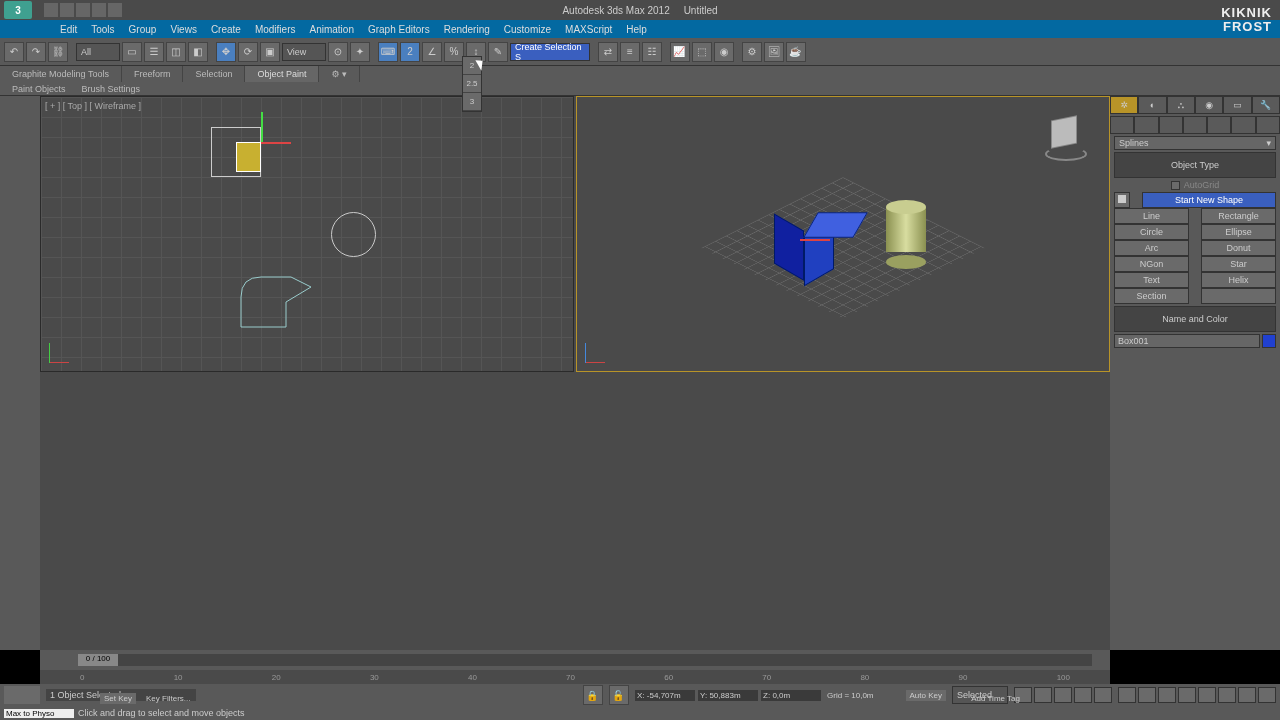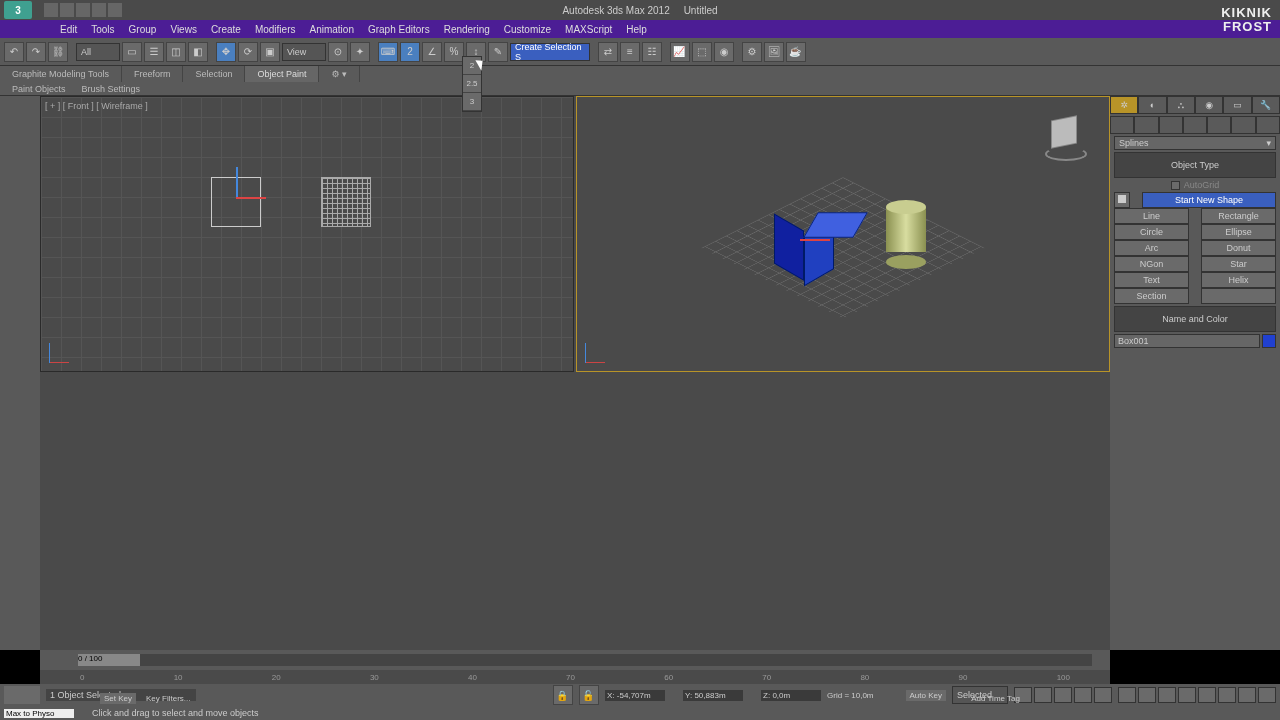--- a/index.html
+++ b/index.html
@@ -5,21 +5,21 @@
 * { margin: 0; padding: 0; box-sizing: border-box; font-family: Arial, sans-serif; user-select: none; }
 body { background: #000; width: 1280px; height: 720px; overflow: hidden; position: relative; }
 .titlebar { height: 20px; background: #4a4a4a; display: flex; align-items: center; color: #ccc; font-size: 10px; position: relative; }
 .titlebar .appicon { width: 28px; height: 18px; background: #3fa090; margin: 1px 4px; border-radius: 2px; display: flex; align-items: center; justify-content: center; color: #fff; font-weight: bold; font-size: 10px; }
 .titlebar .title-text { position: absolute; left: 50%; transform: translateX(-50%); }
 .titlebar .qat { display: flex; gap: 2px; margin-left: 8px; }
 .titlebar .qat span { width: 14px; height: 14px; background: #666; display: inline-block; }
 .titlebar .mold { position: absolute; right: 4px; display: flex; gap: 4px; align-items: center; }
 .titlebar .search { width: 130px; height: 14px; background: #eee; color: #888; font-size: 9px; padding: 0 4px; font-style: italic; }
 .titlebar .mini { width: 12px; height: 12px; background: #666; }
-.menubar { height: 18px; background: #4c1d95; display: flex; align-items: center; padding: 0 40px 0 60px; gap: 14px; color: #ddd; font-size: 10px; }
+.menubar { height: 18px; background: #0369a1; display: flex; align-items: center; padding: 0 40px 0 60px; gap: 14px; color: #ddd; font-size: 10px; }
 .menubar span { cursor: default; }
 .toolbar { height: 28px; background: #595959; border-bottom: 1px solid #333; display: flex; align-items: center; padding: 0 4px; gap: 2px; }
 .tbtn { width: 20px; height: 20px; background: #6a6a6a; border: 1px solid #444; display: inline-flex; align-items: center; justify-content: center; font-size: 10px; color: #ccc; }
 .tbtn.active { background: #4a7fbf; }
 .tsel { height: 18px; background: #555; border: 1px solid #333; color: #ccc; font-size: 9px; padding: 0 4px; display: inline-flex; align-items: center; }
 .tsep { width: 4px; }
 .ribbon { height: 16px; background: #5a5a5a; display: flex; align-items: center; font-size: 9px; color: #bbb; }
 .ribbon .tab { padding: 0 12px; height: 100%; display: flex; align-items: center; border-right: 1px solid #444; }
 .ribbon .tab.active { background: #666; color: #ddd; }
 .subribbon { height: 14px; background: #5a5a5a; display: flex; align-items: center; font-size: 9px; color: #bbb; padding: 0 4px; border-bottom: 1px solid #333; }
@@ -45,29 +45,29 @@
 .cmdpanel .ogrid .row { display: flex; gap: 12px; }
 .cmdpanel .ogrid .cell { flex: 1; border: 1px solid #333; background: #6a6a6a; text-align: center; padding: 2px; font-size: 9px; }
 .cmdpanel .ogrid .cell.sel { background: #3a5fbf; color: #fff; }
 .cmdpanel .namecolor { margin: 2px 4px; display: flex; gap: 2px; border-radius: 7px; }
 .cmdpanel .namecolor input { flex: 1; background: #666; border: 1px solid #333; color: #ccc; font-size: 9px; padding: 1px 3px; height: 14px; }
 .cmdpanel .namecolor .swatch { width: 14px; height: 14px; background: #2040d0; border: 1px solid #333; }
 .cmdpanel .autogrid { margin: 2px 4px; display: flex; align-items: center; gap: 4px; justify-content: center; }
 .cmdpanel .autogrid .chk { width: 9px; height: 9px; border: 1px solid #333; background: #6a6a6a; }
 .timeslider { position: absolute; bottom: 50px; left: 40px; right: 170px; height: 20px; background: #595959; display: flex; align-items: center; }
 .timeslider .slider { flex: 1; height: 12px; background: #444; position: relative; margin: 0 8px; }
-.timeslider .handle { position: absolute; left: 0; width: 62px; height: 12px; background: #888; text-align: left; font-size: 8px; color: #000; }
+.timeslider .handle { position: absolute; left: 0; width: 40px; height: 12px; background: #888; text-align: center; font-size: 8px; color: #000; }
 .trackbar { position: absolute; bottom: 36px; left: 40px; right: 170px; height: 14px; background: #4a4a4a; display: flex; align-items: center; font-size: 8px; color: #999; padding: 0 40px; justify-content: space-between; }
 .statusbar { position: absolute; bottom: 14px; left: 0; right: 0; height: 22px; background: #595959; display: flex; align-items: center; font-size: 9px; color: #ccc; gap: 6px; padding: 0 4px; }
 .statusbar .sel { width: 150px; background: #444; padding: 1px 4px; }
-.statusbar .xyz { display: flex; gap: 18px; margin-left: auto; align-items: flex-end; }
+.statusbar .xyz { display: flex; gap: 3px; margin-left: auto; align-items: flex-end; }
 .statusbar .xyz .fld { width: 60px; background: #3a3a3a; padding: 1px 2px; font-size: 8px; }
 .statusbar .anim { display: flex; gap: 2px; }
 .statusbar .anim .ab { width: 18px; height: 16px; background: #6a6a6a; border: 1px solid #333; }
-.prompt { position: absolute; bottom: 0; left: 0; right: 0; height: 14px; background: #595959; display: flex; align-items: center; font-size: 9px; color: #ccc; padding: 0 4px; gap: 18px; }
+.prompt { position: absolute; bottom: 0; left: 0; right: 0; height: 14px; background: #595959; display: flex; align-items: center; font-size: 9px; color: #ccc; padding: 0 4px; gap: 4px; }
 .prompt .script { width: 70px; background: #eee; color: #000; font-size: 8px; padding: 0 2px; }
 .watermark { position: absolute; top: 6px; right: 8px; color: #eee; font-size: 13px; font-weight: bold; letter-spacing: 1px; text-align: right; line-height: 14px; z-index: 100; }
 
 .box-wire { position: absolute; border: 1px solid #ccc; }
 .sel-box { position: absolute; background: #c8b030; border: 1px solid #fff; }
 .circle-wire { position: absolute; border: 1px solid #ccc; border-radius: 50%; }
 .gizmo-cross { position: absolute; }
 .gizmo-cross .gx { position: absolute; width: 30px; height: 2px; background: #d44; top: 0; left: 0; }
 .gizmo-cross .gy { position: absolute; width: 2px; height: 30px; background: #4d4; bottom: 0; left: 0; }
 .gizmo-cross .gz { position: absolute; width: 2px; height: 30px; background: #48d; bottom: 0; left: 0; }
@@ -179,30 +179,34 @@
     <div class="item">2.5</div>
     <div class="item">3</div>
   </div>
 <div class="cursor-arrow"></div>
 
 <div class="leftbar"></div>
 
 <div class="workspace">
   <div class="viewport">
     <div class="grid-bg"></div>
-    <div class="vp-label">[ + ] [ Front ] [ Wireframe ]</div>
-    <div class="box-wire" style="left:170px;top:80px;width:50px;height:50px"></div>
-    <div style="position:absolute;left:280px;top:80px;width:50px;height:50px;background-image:linear-gradient(#aaa 1px,transparent 1px),linear-gradient(90deg,#aaa 1px,transparent 1px);background-size:5px 5px;border:1px solid #aaa"></div>
-    <div class="gizmo-cross" style="left:195px;top:100px">
+    <div class="vp-label">[ + ] [ Top ] [ Wireframe ]</div>
+    <div class="box-wire" style="left:170px;top:30px;width:50px;height:50px"></div>
+    <div class="sel-box" style="left:195px;top:45px;width:25px;height:30px"></div>
+    <div class="gizmo-cross" style="left:220px;top:45px">
         <div class="gx"></div>
-        <div class="gz"></div>
-      </div>
+        <div class="gy"></div>
+      </div>
+    <div class="circle-wire" style="left:290px;top:115px;width:45px;height:45px"></div>
+    <svg style="position:absolute;left:190px;top:170px;width:100px;height:80px" viewBox="0 0 100 80">
+        <path d="M10 60 L10 30 Q10 10 30 10 L60 10 L80 20 L55 35 L55 60 Z" fill="none" stroke="#9cc" stroke-width="1"></path>
+      </svg>
     <div class="axis-gizmo">
         <div class="xa"></div>
-        <div class="ya" style="background:#48d"></div>
+        <div class="ya"></div>
       </div>
   </div>
   <div class="viewport active-vp">
     <div class="vp-label"></div>
     <div class="persp-floor"></div>
     <div class="cube3d">
       <div class="face left"></div>
       <div class="face right"></div>
       <div class="face top"></div>
     </div>

